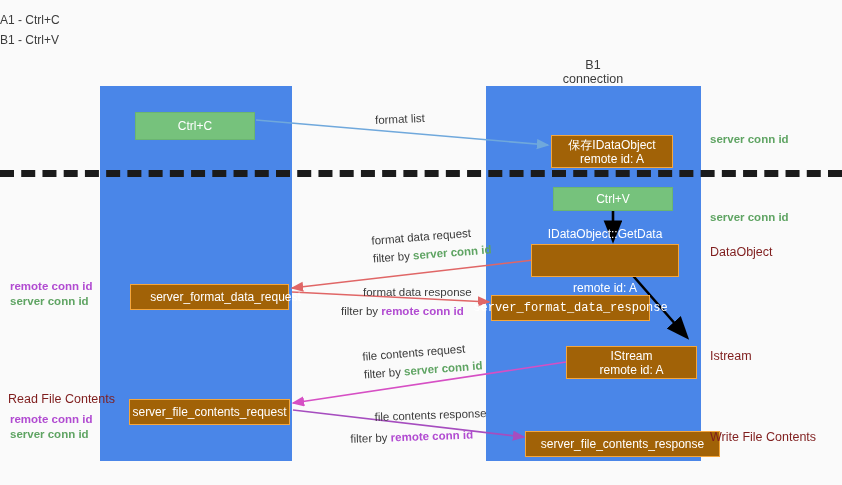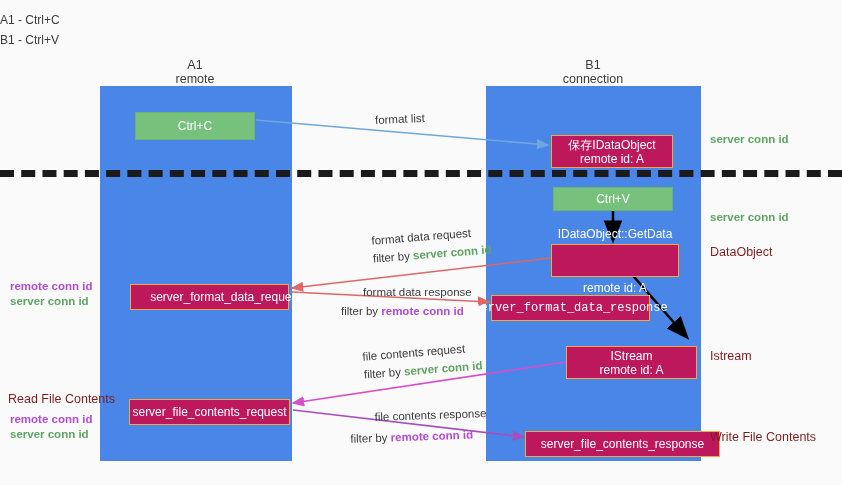--- a/index.html
+++ b/index.html
@@ -22,21 +22,21 @@
     position:absolute;
     box-sizing:border-box;
     display:flex;flex-direction:column;
     align-items:center;justify-content:center;
     color:#ffffff;font-size:12px;line-height:14px;
     text-align:center;
     border:1px solid rgba(0,0,0,.08);
     margin-top:7px;
   }
   .node.green{background:#76c27c;border-color:#6bb571;}
-  .node.orange{background:#be185d;border-color:#f5a63c;}
+  .node.orange{background:#a16207;border-color:#f5a63c;}
   .node .l2{font-size:12px;}
 
   
   .divider{
     position:absolute;left:0;right:0;height:0;
     border-top:7px dashed #1b1b1b;
   }
 
   
   .edge-label{
@@ -58,24 +58,20 @@
   svg.overlay{position:absolute;left:0;top:0;width:842px;height:485px;pointer-events:none;}
 </style>
 </head>
 <body>
 
 <div id="stage">
 
   <div id="title">A1 - Ctrl+C
 B1 - Ctrl+V</div>
 
-  <div class="lane-head" style="left:120px;top:58px;width:150px;">
-    <div>A1</div>
-    <div>remote</div>
-  </div>
   <div class="lane-head" style="left:518px;top:58px;width:150px;">
     <div>B1</div>
     <div>connection</div>
   </div>
 
   <div class="lane" style="left:100px;top:86px;width:192px;height:375px;"></div>
   <div class="lane" style="left:486px;top:86px;width:215px;height:375px;"></div>
 
   <svg class="overlay">
     <defs>
@@ -119,21 +115,21 @@
 
   <div class="node orange" style="left:551px;top:128px;width:122px;height:33px;">
     <span>保存IDataObject</span>
     <span class="l2">remote id: A</span>
   </div>
 
   <div class="node green" style="left:553px;top:180px;width:120px;height:24px;">
     <span>Ctrl+V</span>
   </div>
 
-  <div class="node orange" style="left:551px;top:237px;width:128px;height:33px;gap:40px;">
+  <div class="node orange" style="left:531px;top:237px;width:148px;height:33px;gap:40px;">
     <span>IDataObject::GetData</span>
     <span class="l2">remote id: A</span>
   </div>
 
   <div class="node orange" style="left:566px;top:339px;width:131px;height:33px;">
     <span>IStream</span>
     <span class="l2">remote id: A</span>
   </div>
 
   <div class="node orange" style="left:130px;top:277px;width:159px;height:26px;padding-left:32px;">

